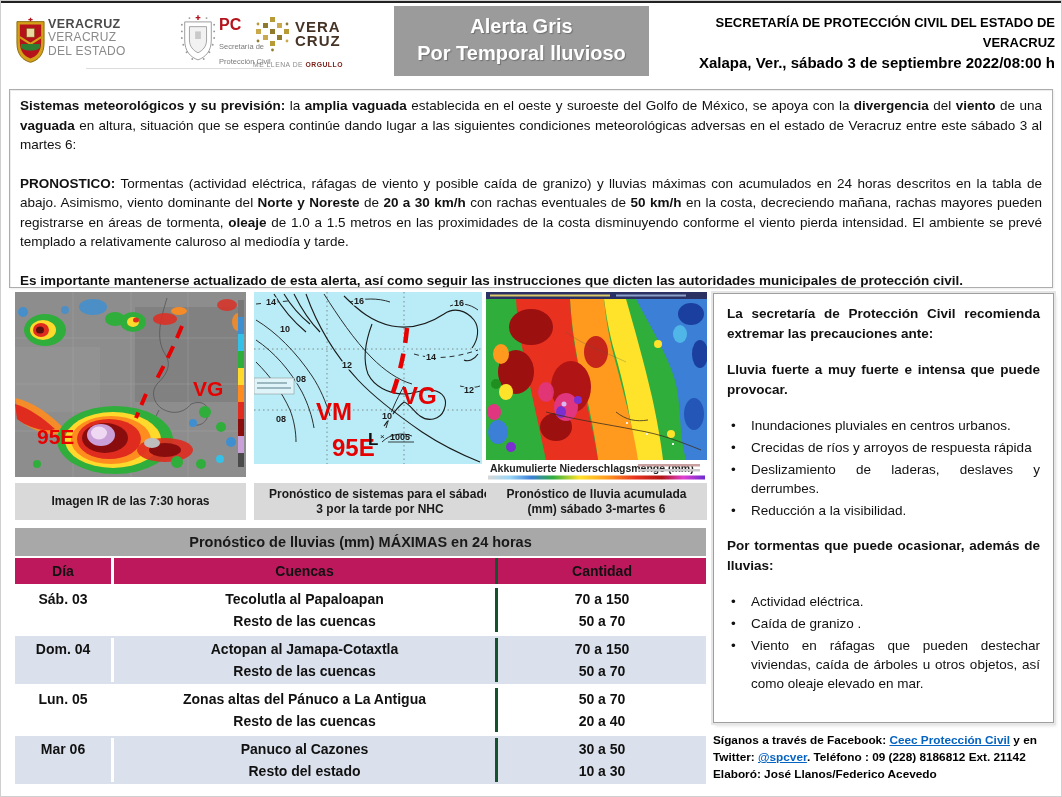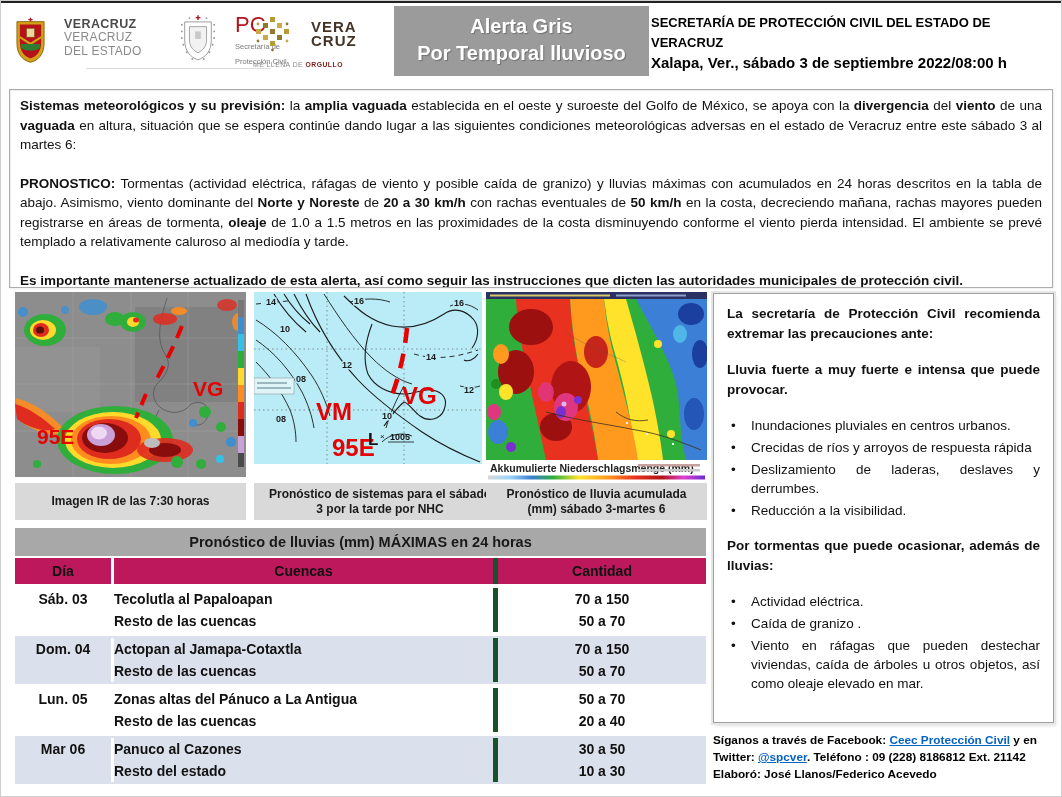--- a/index.html
+++ b/index.html
@@ -1,37 +1,37 @@
 <!DOCTYPE html>
 <html><head>
 <meta charset="utf-8">
 <style>
   * { margin:0; padding:0; box-sizing:border-box; }
   body { background:#ffffff; font-family:"Liberation Sans", sans-serif; }
   .page { position:relative; width:1062px; height:797px; background:#fff; border:1px solid #cfcfcf; overflow:hidden; }
   .top-edge { position:absolute; left:0; top:0; width:1062px; height:2px; background:#222; }
 
   
-  .logo { position:absolute; display:flex; align-items:flex-start; gap:18px; }
+  .logo { position:absolute; display:flex; align-items:flex-start; gap:2px; }
   .logo-ver { left:14px; top:16px; }
   .logo-ver .lt1 { font-size:12.5px; font-weight:bold; color:#4a4a4a; letter-spacing:.4px; }
   .logo-ver .lt2 { font-size:12px; color:#8a8a8a; letter-spacing:.3px; line-height:13.5px; }
   .logo-pc { left:178px; top:13px; }
-  .pc-abbr { font-size:22px; font-weight:normal; color:#b5121b; line-height:22px; }
+  .pc-abbr { font-size:16px; font-weight:bold; color:#b5121b; line-height:22px; }
   .pc-sub { font-size:7.5px; color:#7a7a7a; line-height:9px; margin-top:6px; }
   .logo-org { left:252px; top:15px; }
   .org-word { font-size:15px; font-weight:bold; color:#453426; letter-spacing:1px; line-height:14px; }
   .org-tag { position:absolute; left:252px; top:60px; font-size:6.8px; color:#8a8a8a; letter-spacing:.5px; }
   .org-tag .b { color:#7a221a; font-weight:bold; }
   .logo-rule { position:absolute; left:85px; top:67px; width:185px; height:1px; background:#dcdcdc; }
 
   .title-box { position:absolute; left:393px; top:5px; width:255px; height:70px; background:#9b9b9b;
     color:#fff; font-weight:bold; font-size:20px; text-align:center; padding-top:7px; line-height:27px;
     text-shadow:1px 1px 1px rgba(60,60,60,.45); }
-  .right-head { position:absolute; left:650px; top:12px; width:404px; text-align:left; color:#000; font-weight:bold; }
+  .right-head { position:absolute; left:650px; top:12px; width:404px; text-align:right; color:#000; font-weight:bold; }
   .rh1 { font-size:13px; line-height:20px; }
   .rh2, .rh3 { font-size:15px; line-height:20px; }
 
   
   .bulletin { position:absolute; left:8px; top:88px; width:1044px; height:199px;
     border:1px solid #adadad; box-shadow:inset 1px 1px 0 #ececec, 1px 1px 2px rgba(0,0,0,.08);
     padding:6px 10px 0 10px; font-size:13.5px; line-height:19.5px; text-align:justify; color:#111; overflow:hidden; }
   .bulletin p { margin-bottom:19px; }
   .bulletin p:last-child { margin-bottom:15px; }
   .b { font-weight:bold; }
@@ -52,21 +52,21 @@
 
   
   .tablebox { position:absolute; left:14px; top:527px; width:691px; font-size:14px; color:#111; }
   .t-title { height:28px; background:#a8a8a8; color:#191919; font-weight:bold; font-size:14.5px;
     display:flex; align-items:center; justify-content:center;text-align:right; }
   .t-row { display:flex; margin-top:2px; }
   .t-row.head { background:#be185d; }
   .t-row.head .cell { height:26px; display:flex; align-items:center; justify-content:center; font-weight:bold; }
   .cell { background:inherit; }
   .c-day { width:99px; border-right:3px solid #fff; text-align:center; }
-  .c-cuenca { flex:1; border-right:5px solid #14532d; text-align:left; }
+  .c-cuenca { flex:1; border-right:3px solid #14532d; text-align:center; }
   .c-cant { width:208px; text-align:center; }
   .t-row.data { background:#fff; min-height:48px; padding:2px 0; }
   .t-row.data.alt { background:#dae1ec; }
   .t-row.data .cell { font-weight:bold; line-height:22px; }
   .t-row.data .c-day { padding-top:0; }
 
   
   .panel { position:absolute; left:712px; top:292px; width:341px; height:430px;
     border:1px solid #9f9f9f; box-shadow:0 0 0 2px #e6e6e6, 2px 3px 3px rgba(0,0,0,.12);
     padding:10px 13px; font-size:13.5px; color:#111; text-align:justify; }

